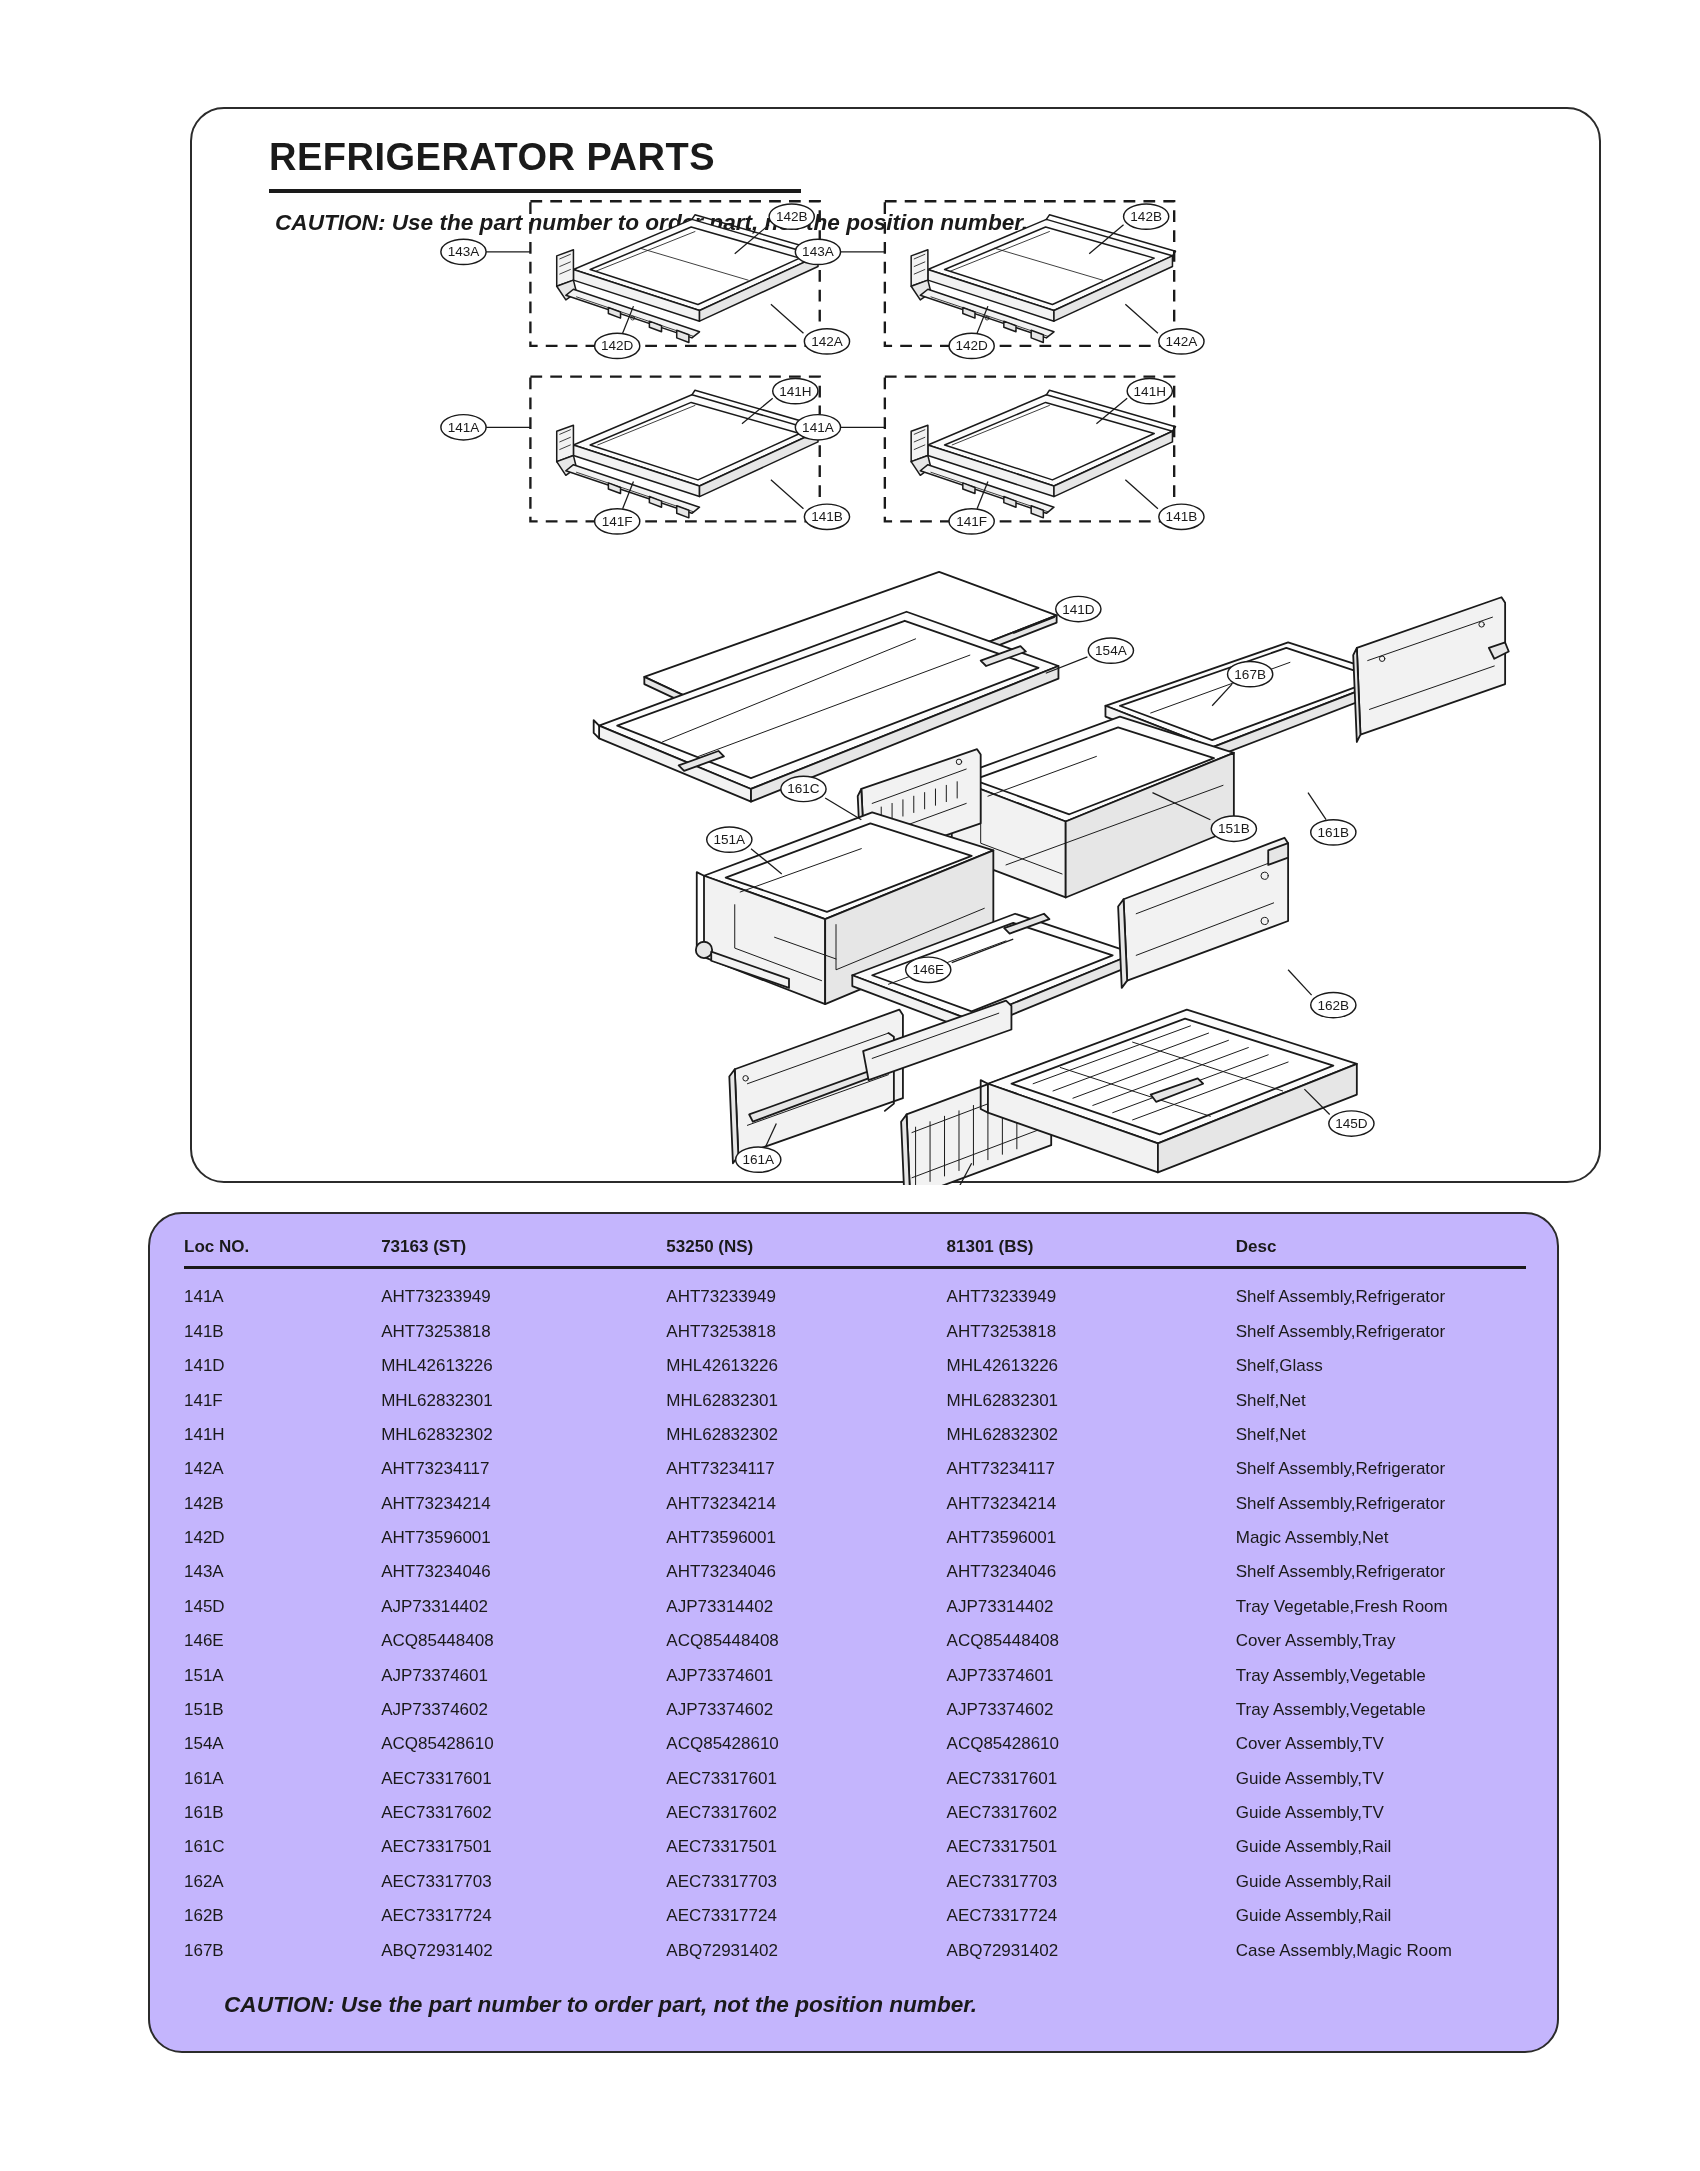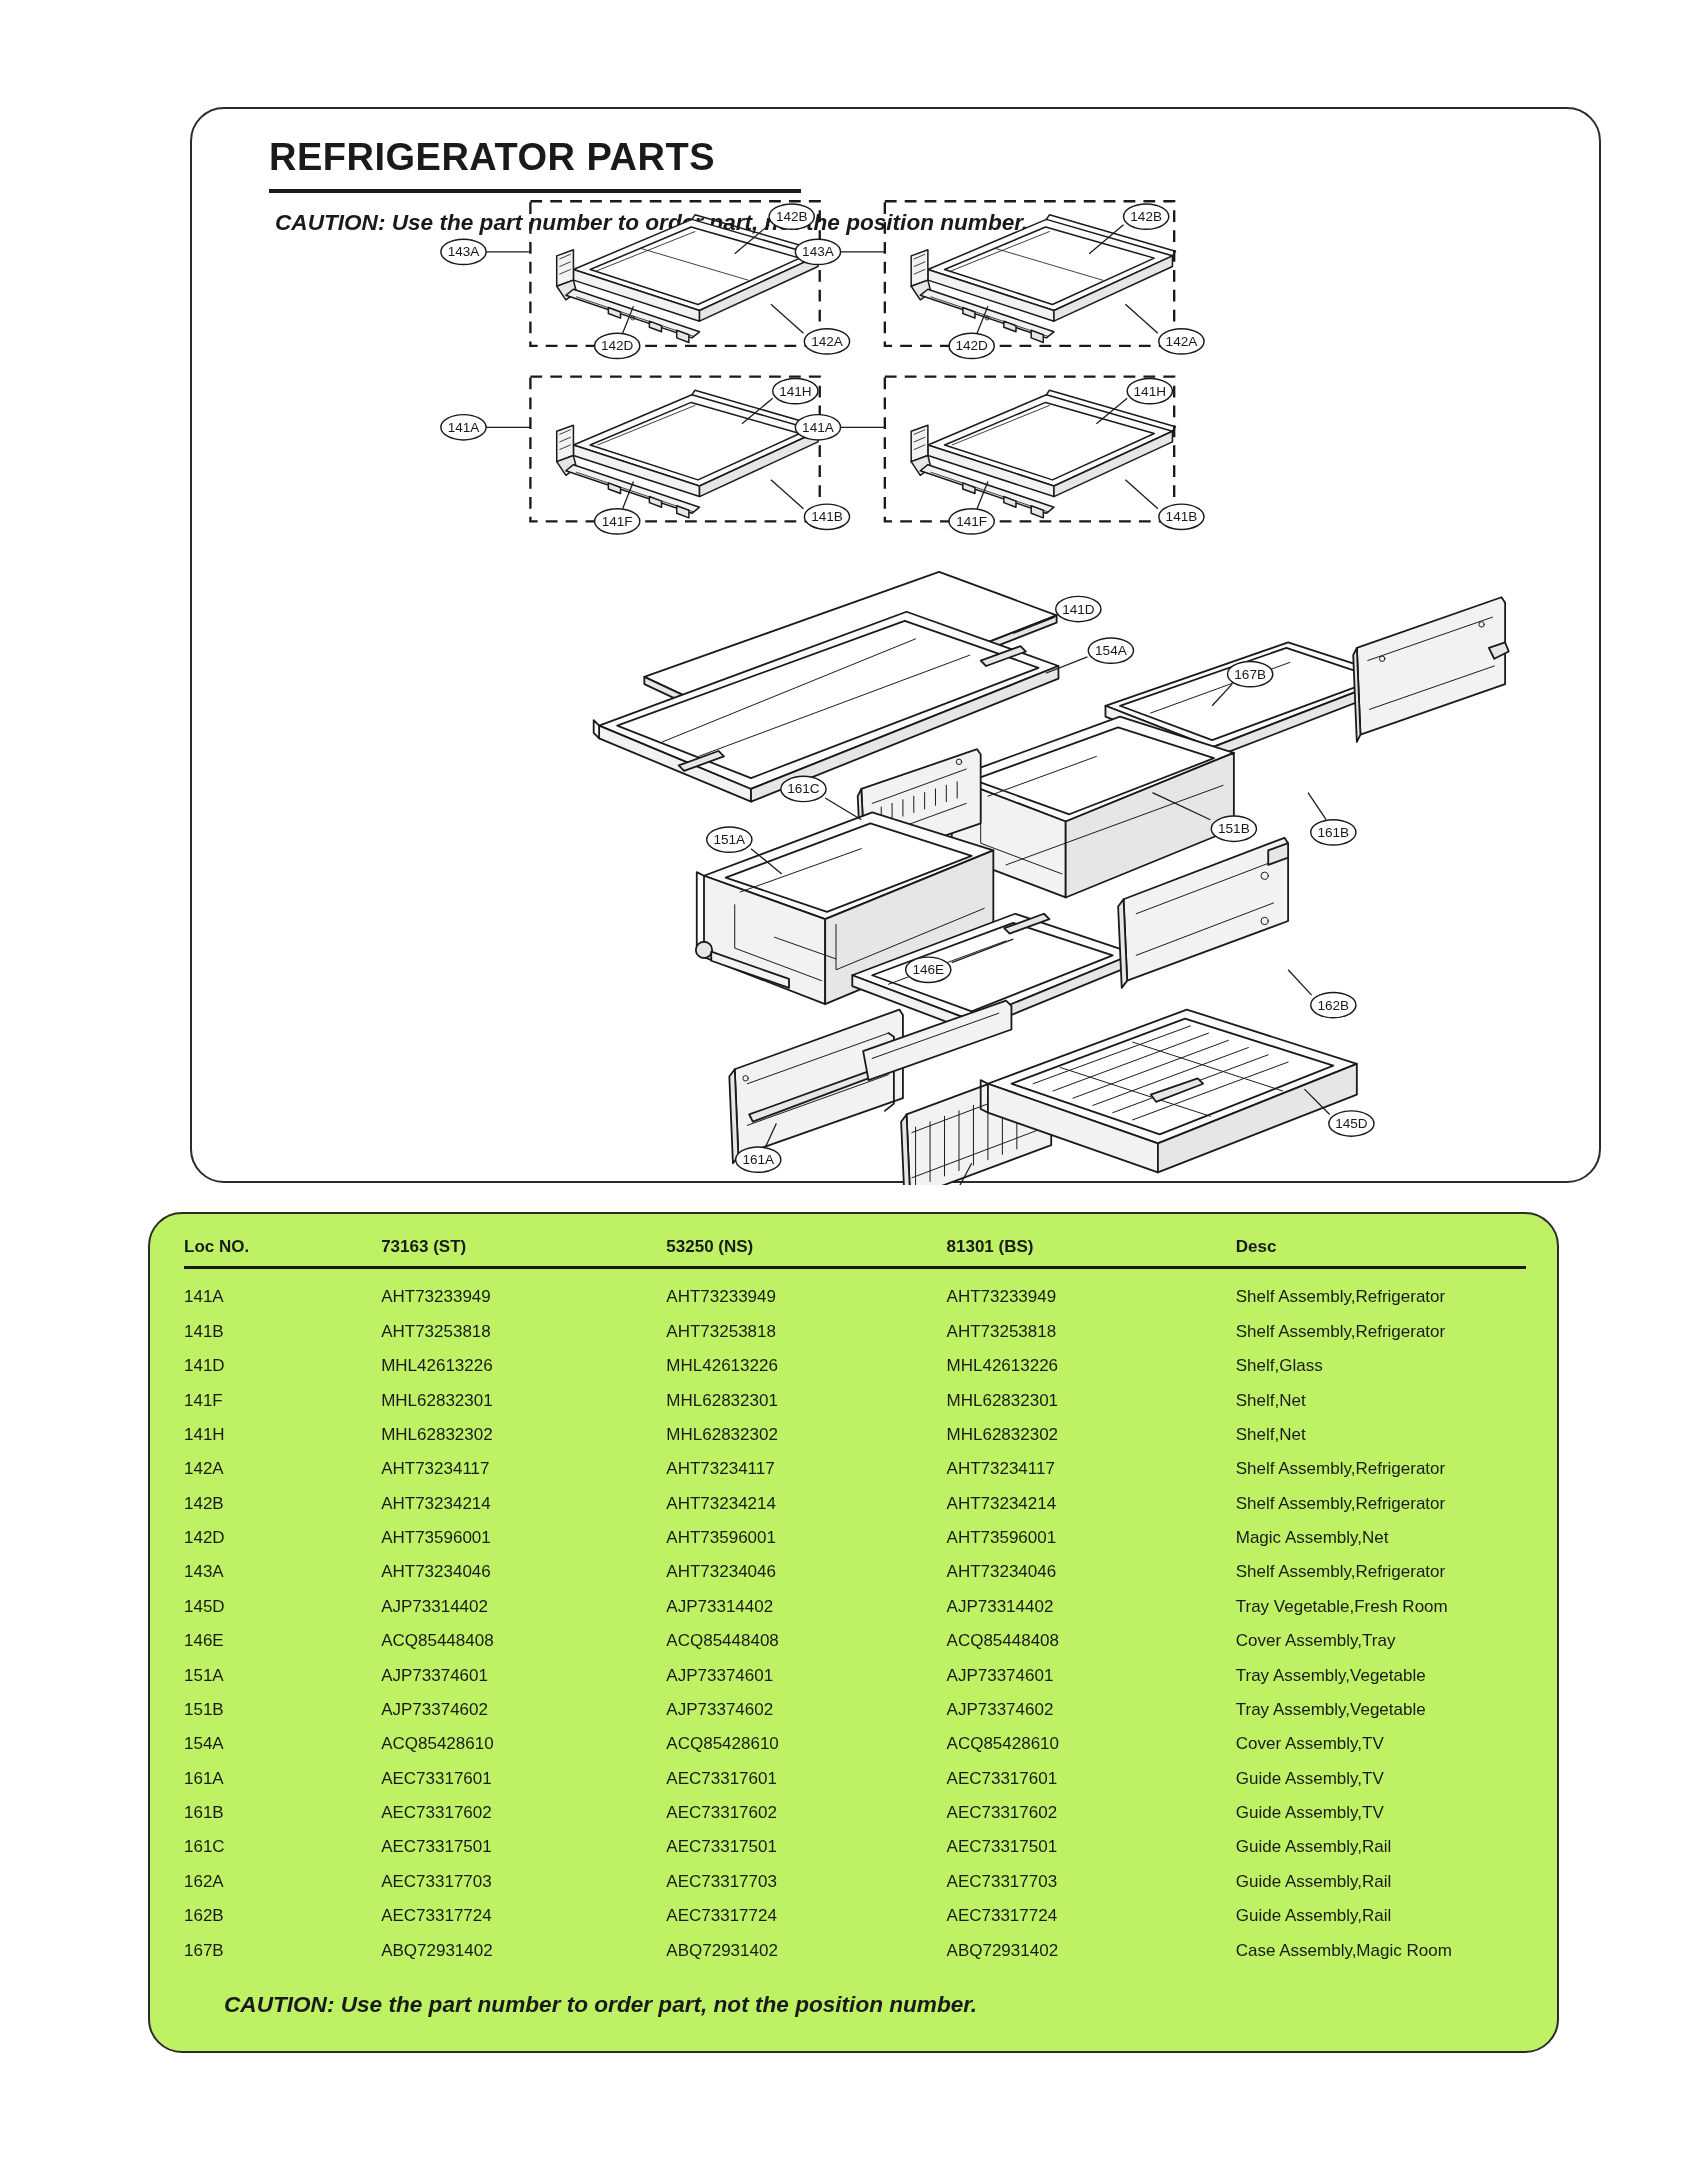--- a/index.html
+++ b/index.html
@@ -72,21 +72,21 @@
   
   .table-panel {
     position: absolute;
     left: 148px;
     top: 1212px;
     width: 1411px;
     height: 841px;
     border: 2.7px solid #2b2b2b;
     border-radius: 34px;
     box-sizing: border-box;
-    background: #bef264;
+    background: #c4b5fd;
   }
 
   table.parts {
     position: absolute;
     left: 34px;
     top: 18px;
     width: 1342px;
     border-collapse: collapse;
     table-layout: fixed;
   }

